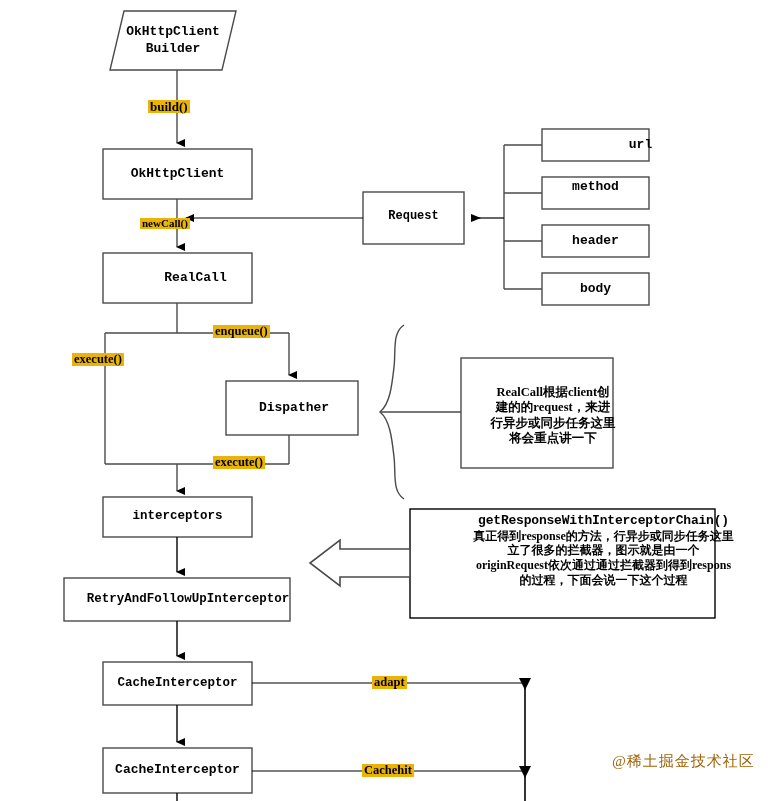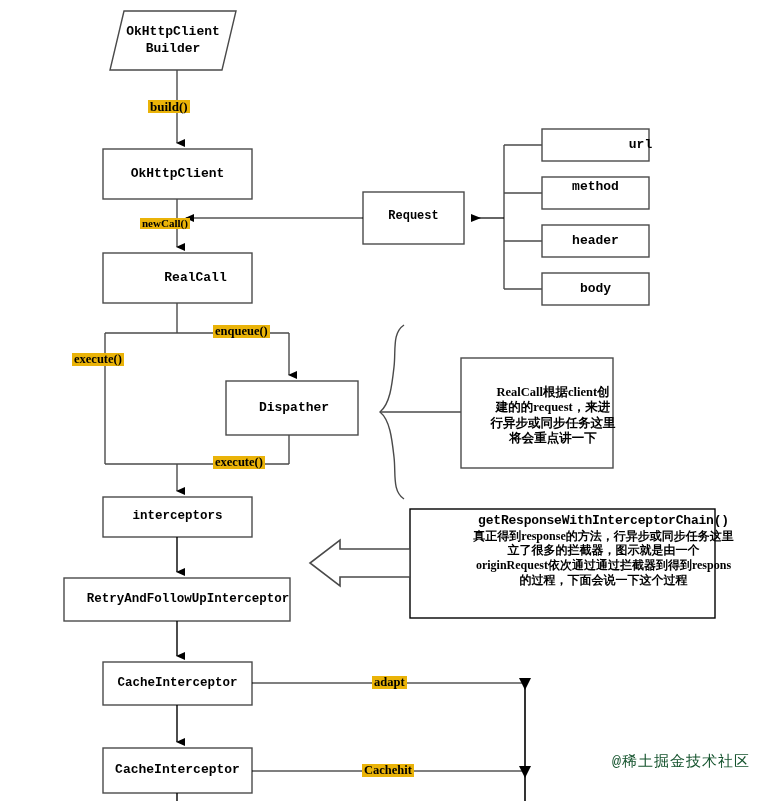--- a/index.html
+++ b/index.html
@@ -54,22 +54,22 @@
     font-weight: bold;
     line-height: 1.22;
   }
   .note-text .mono-head {
     font-family: "Liberation Mono", "DejaVu Sans Mono", monospace;
     font-weight: bold;
     letter-spacing: -0.2px;
   }
   .watermark {
     position: absolute;
-    color: #14532d;
-    font-family: Liberation Mono, monospace;
+    color: #a16207;
+    font-family: Liberation Serif, serif;
     font-size: 15px;
     letter-spacing: 1px;
     white-space: nowrap;
   }
 </style>
 </head>
 <body>
 
 <div id="canvas">
 

